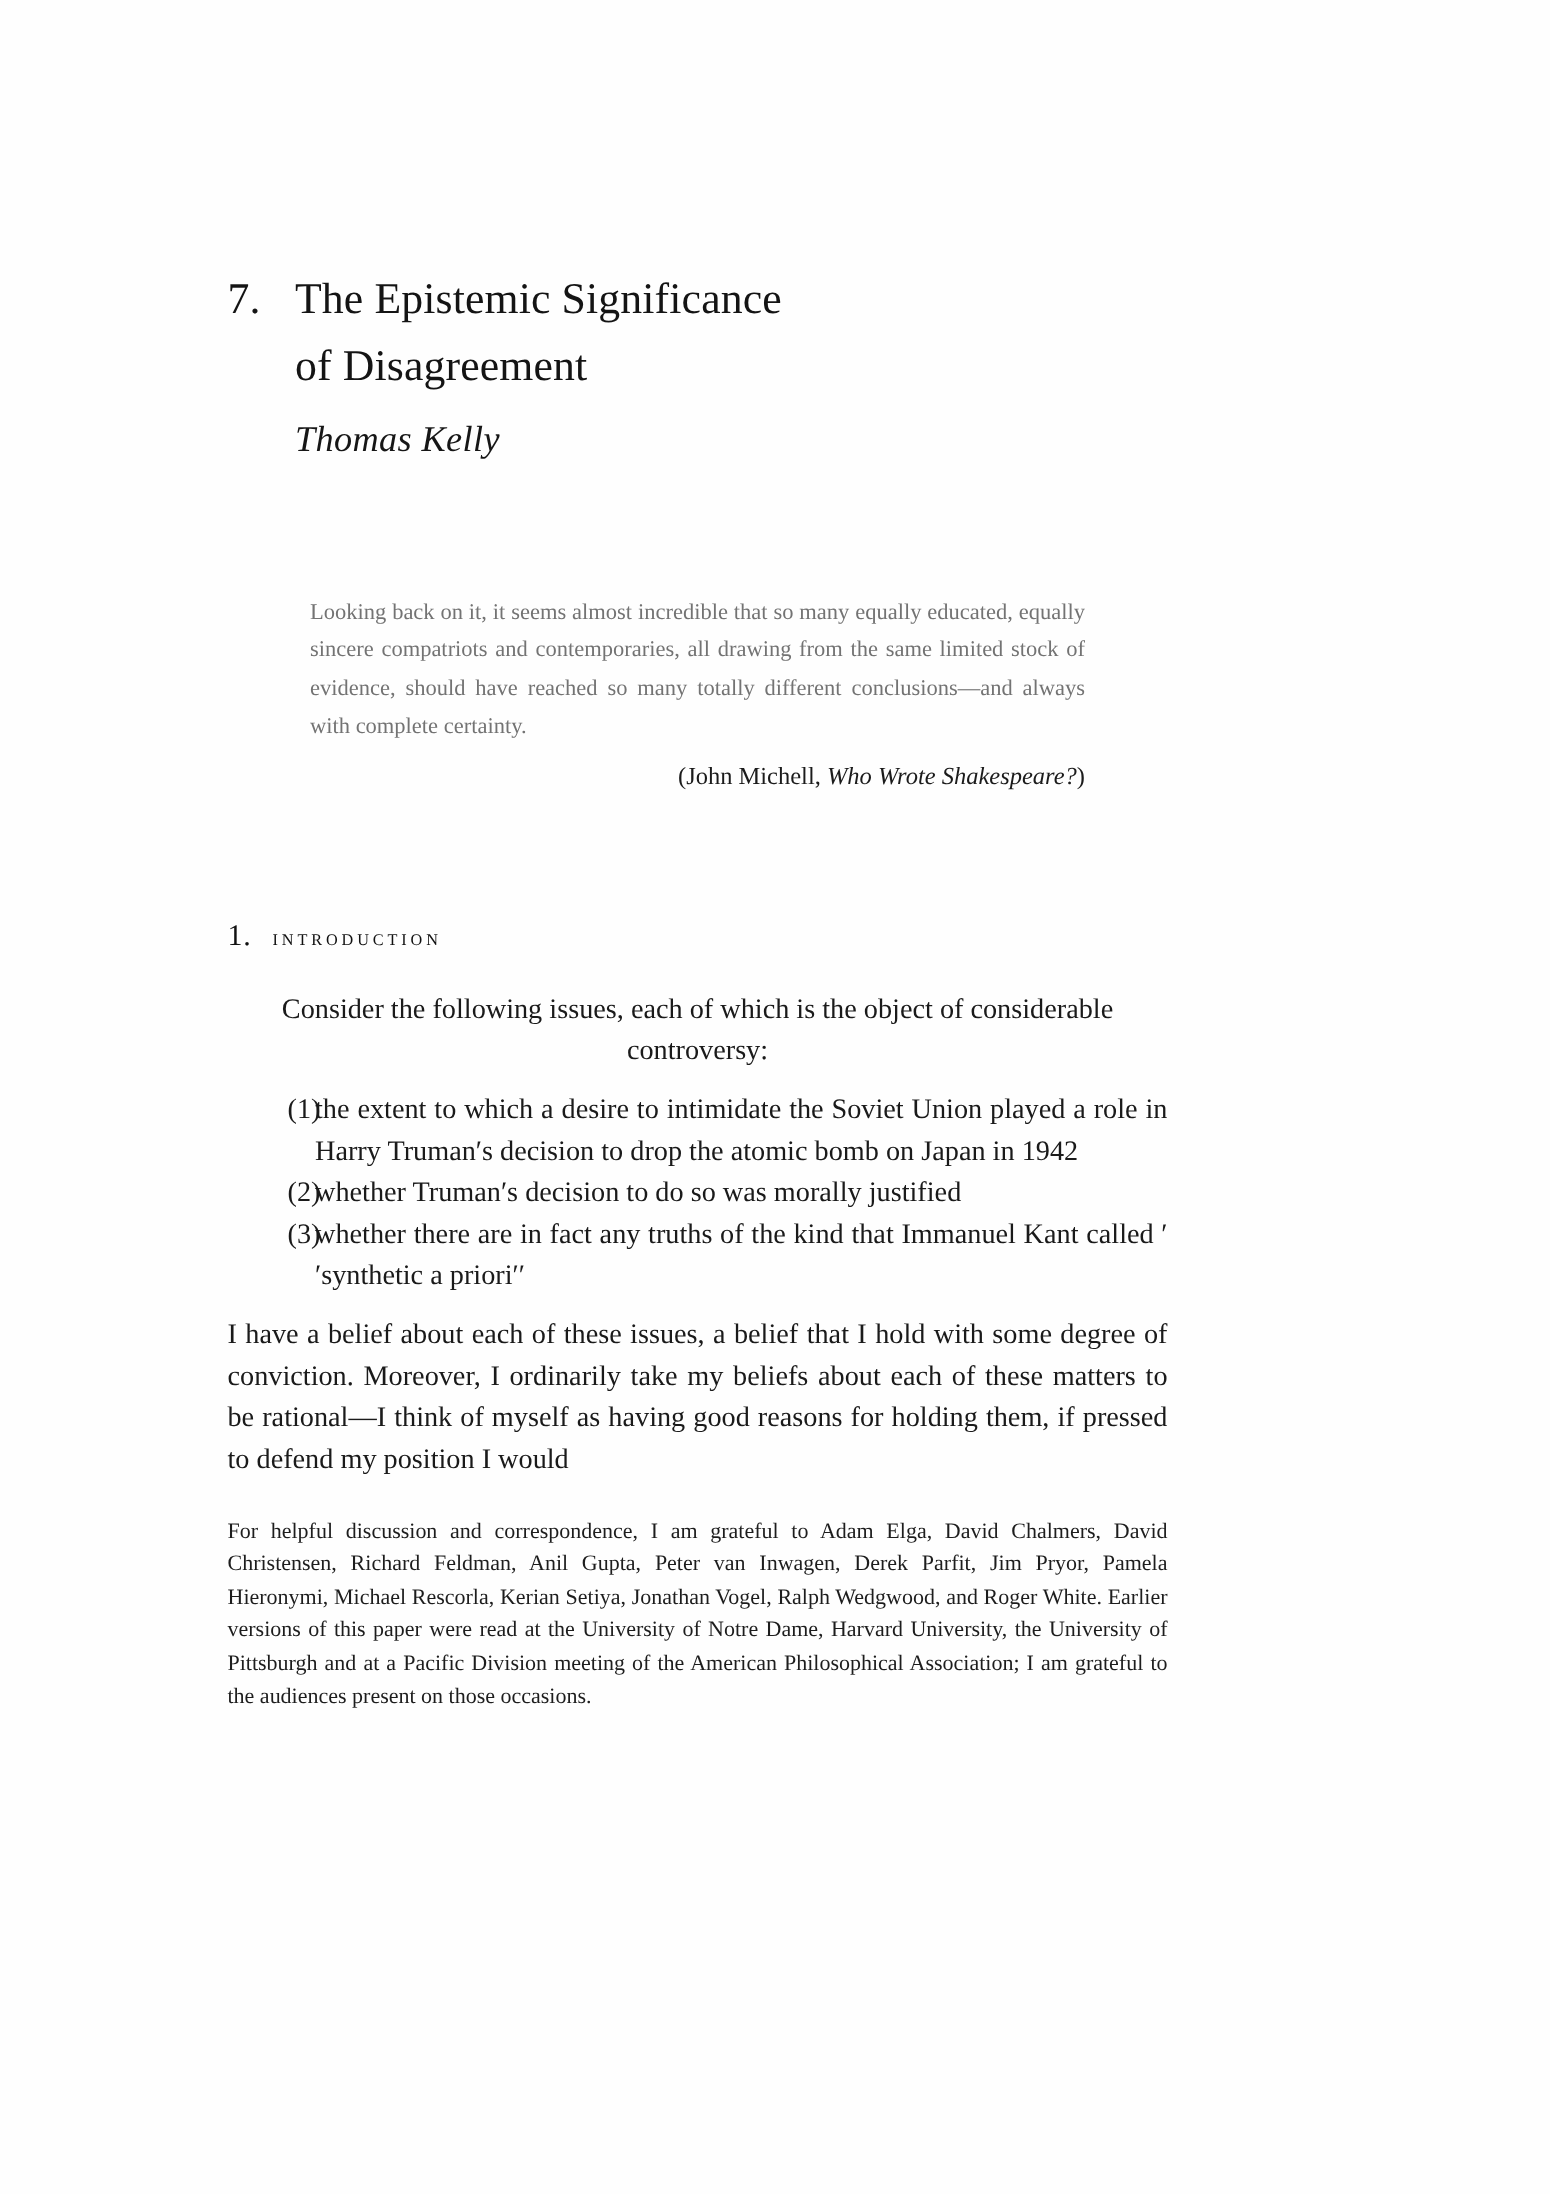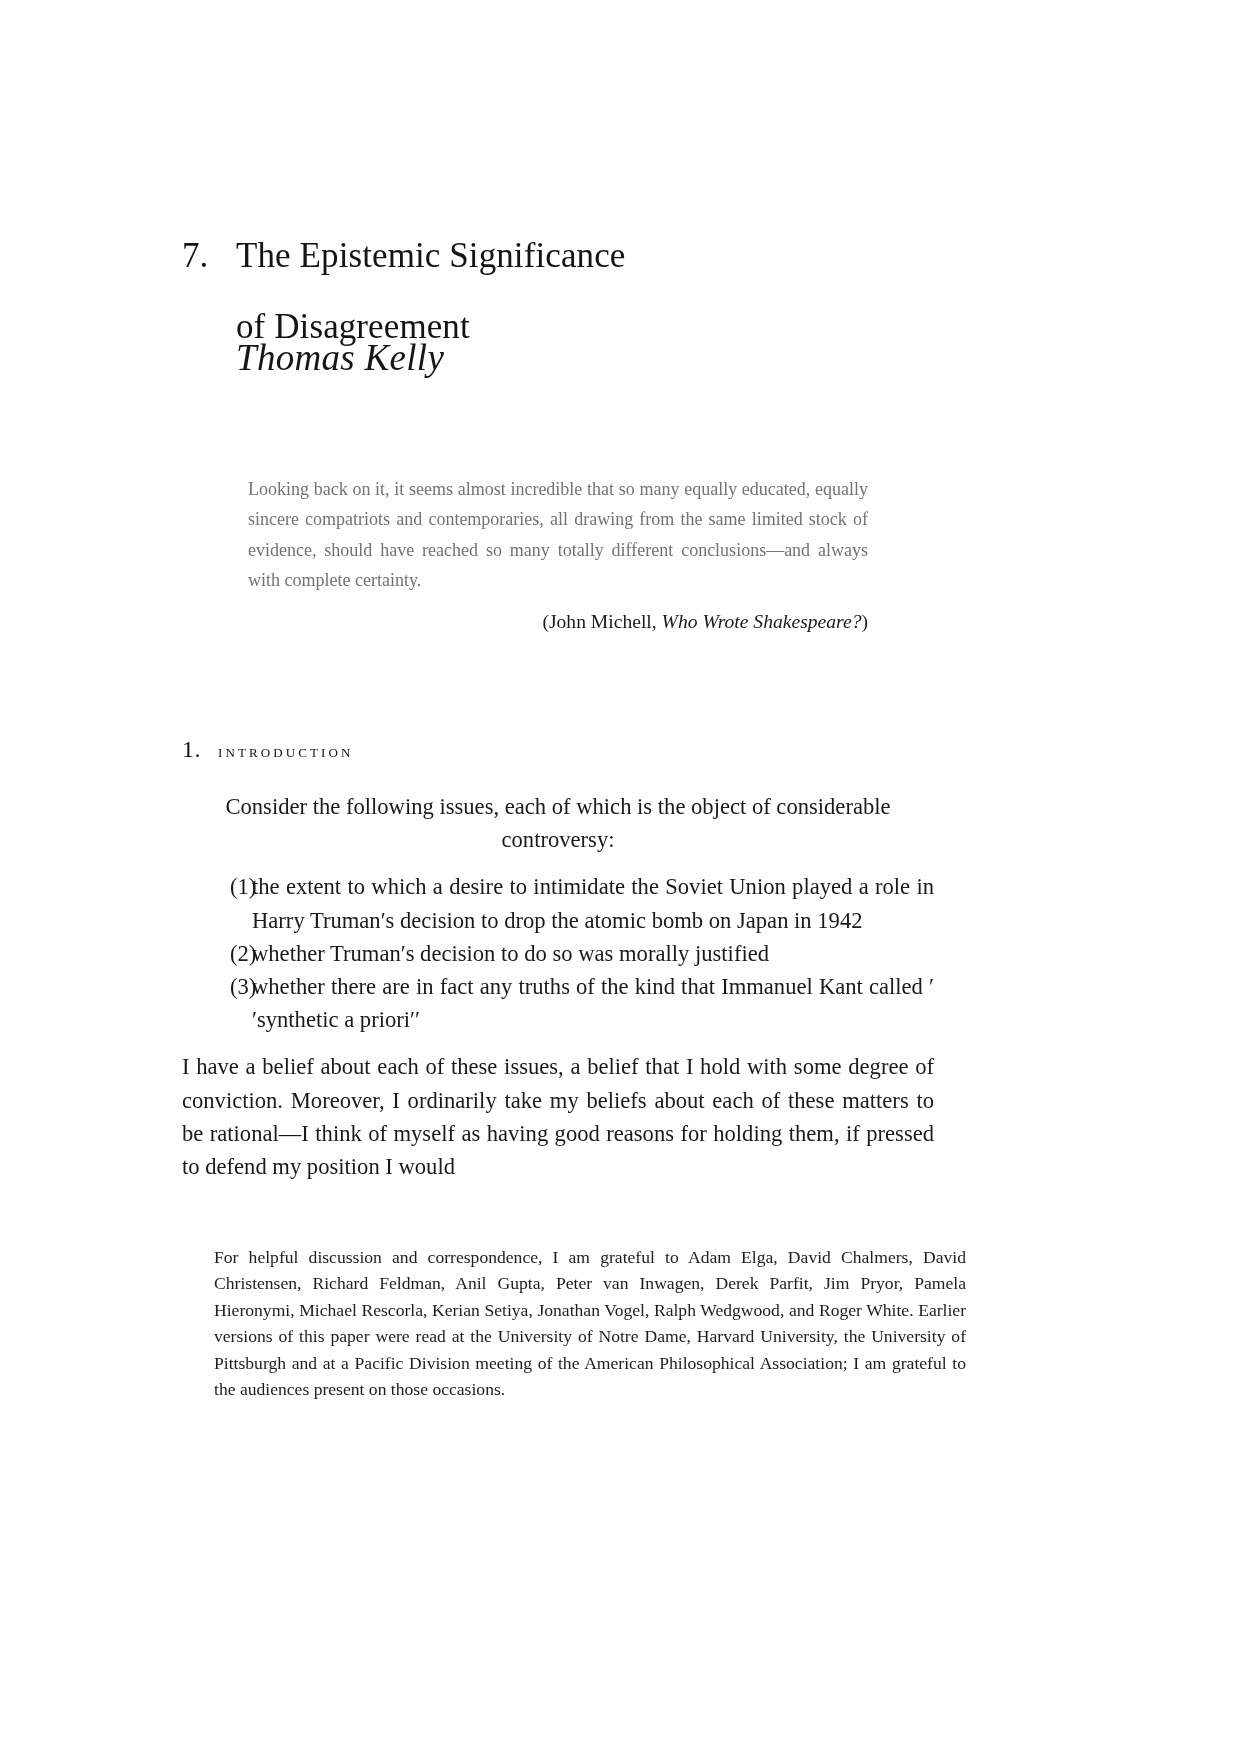--- a/index.html
+++ b/index.html
@@ -35,31 +35,30 @@
     letter-spacing: 0.1px;
     color: #141414;
   }
   .title-num {
     width: 54px;
     flex: 0 0 54px;
     font-size: 35px;
   }
   .title-text {
     flex: 1 1 auto;
-    margin-top: 17px;
   }
   .title-line.second .title-num {
     visibility: hidden;
   }
 
   .author {
     position: absolute;
     left: 236px;
     top: 336px;
-    font-size: 37px;
+    font-size: 29px;
     font-style: italic;
     letter-spacing: 0.3px;
     color: #161616;
   }
 
   
   .epigraph {
     position: absolute;
     left: 248px;
     top: 474px;
@@ -155,23 +154,22 @@
   }
 
   .after-list {
     margin-top: 14px;
   }
 
   
   .footnote {
     position: absolute;
     left: 182px;
-    top: 1244px;
+    top: 1211px;
     width: 752px;
-    margin-left: 32px;
   }
   .footnote p {
     margin: 0;
     font-size: 17.6px;
     line-height: 26.4px;
     text-align: justify;
     text-justify: inter-word;
     color: #1d1d1d;
   }
 </style>

